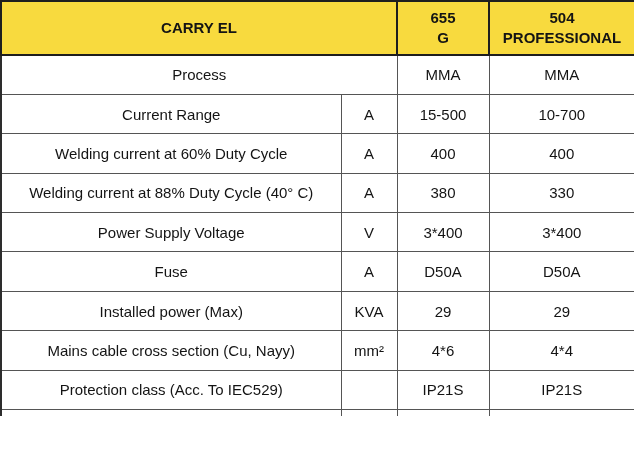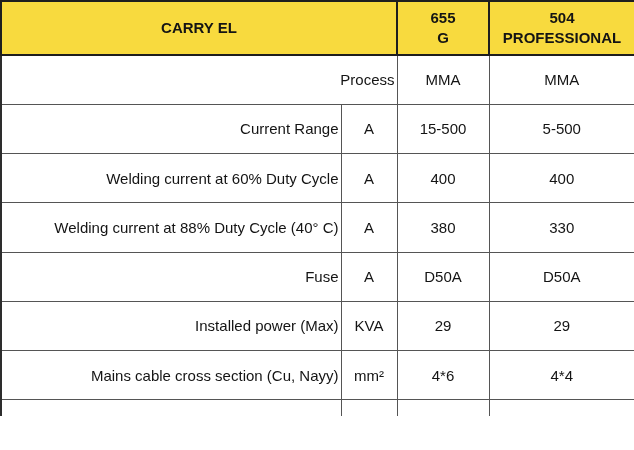--- a/index.html
+++ b/index.html
@@ -43,21 +43,21 @@
     font-weight: bold;
     height: 50px;
     border: 2px solid #1e1e1e;
     line-height: 1.35;
     font-size: 15px;
   }
   thead .model-line {
     display: block;
   }
   tbody td.label-cell {
-    text-align: right;
+    text-align: center;
   }
   tbody tr {
     height: 30px;
   }
 </style>
 </head>
 <body>
 
 <div class="page">
   <table class="spec-table">
@@ -83,53 +83,65 @@
     <tbody>
       <tr>
         <td colspan="2" class="label-cell">Process</td>
         <td>MMA</td>
         <td>MMA</td>
       </tr>
       <tr>
         <td class="label-cell">Current Range</td>
         <td>A</td>
         <td>15-500</td>
-        <td>5-500</td>
+        <td>10-700</td>
       </tr>
       <tr>
         <td class="label-cell">Welding current at 60% Duty Cycle</td>
         <td>A</td>
         <td>400</td>
         <td>400</td>
       </tr>
       <tr>
         <td class="label-cell">Welding  current at 88% Duty Cycle (40° C)</td>
         <td>A</td>
         <td>380</td>
         <td>330</td>
+      </tr>
+      <tr>
+        <td class="label-cell">Power Supply Voltage</td>
+        <td>V</td>
+        <td>3*400</td>
+        <td>3*400</td>
       </tr>
       <tr>
         <td class="label-cell">Fuse</td>
         <td>A</td>
         <td>D50A</td>
         <td>D50A</td>
       </tr>
       <tr>
         <td class="label-cell">Installed power (Max)</td>
         <td>KVA</td>
         <td>29</td>
         <td>29</td>
       </tr>
       <tr>
         <td class="label-cell">Mains cable cross section (Cu, Nayy)</td>
         <td>mm²</td>
         <td>4*6</td>
         <td>4*4</td>
       </tr>
       <tr>
+        <td class="label-cell">Protection class (Acc. To IEC529)</td>
+        <td></td>
+        <td>IP21S</td>
+        <td>IP21S</td>
+      </tr>
+      <tr>
         <td class="label-cell">Weight</td>
         <td>kg</td>
         <td>33</td>
         <td>27</td>
       </tr>
     </tbody>
   </table>
 </div>
 
 </body></html>

